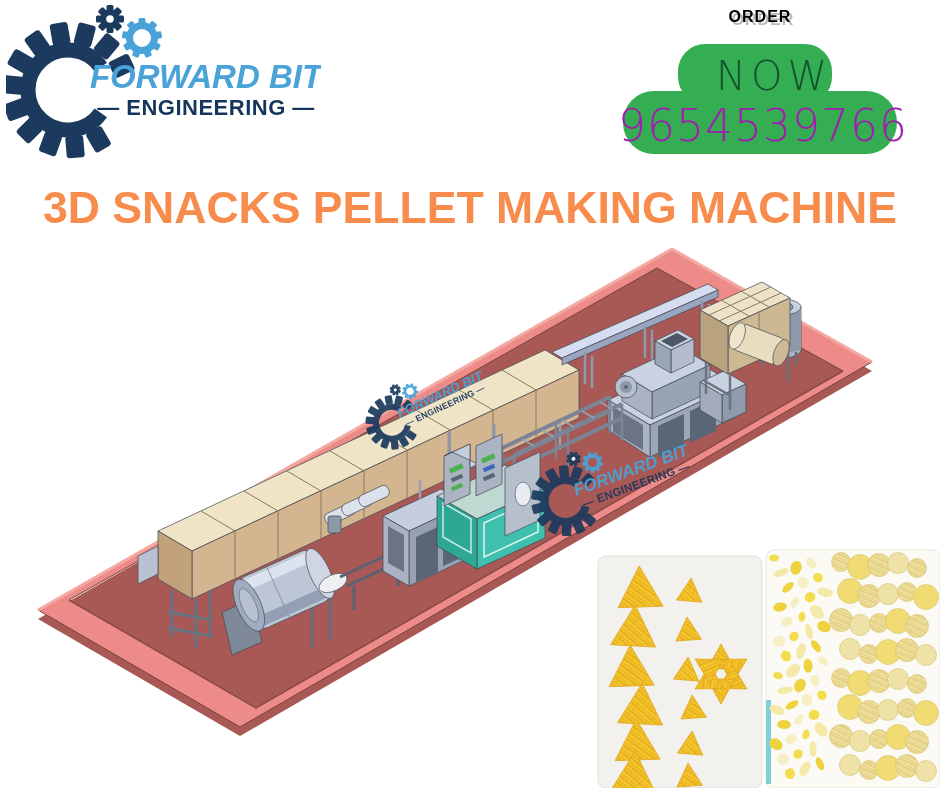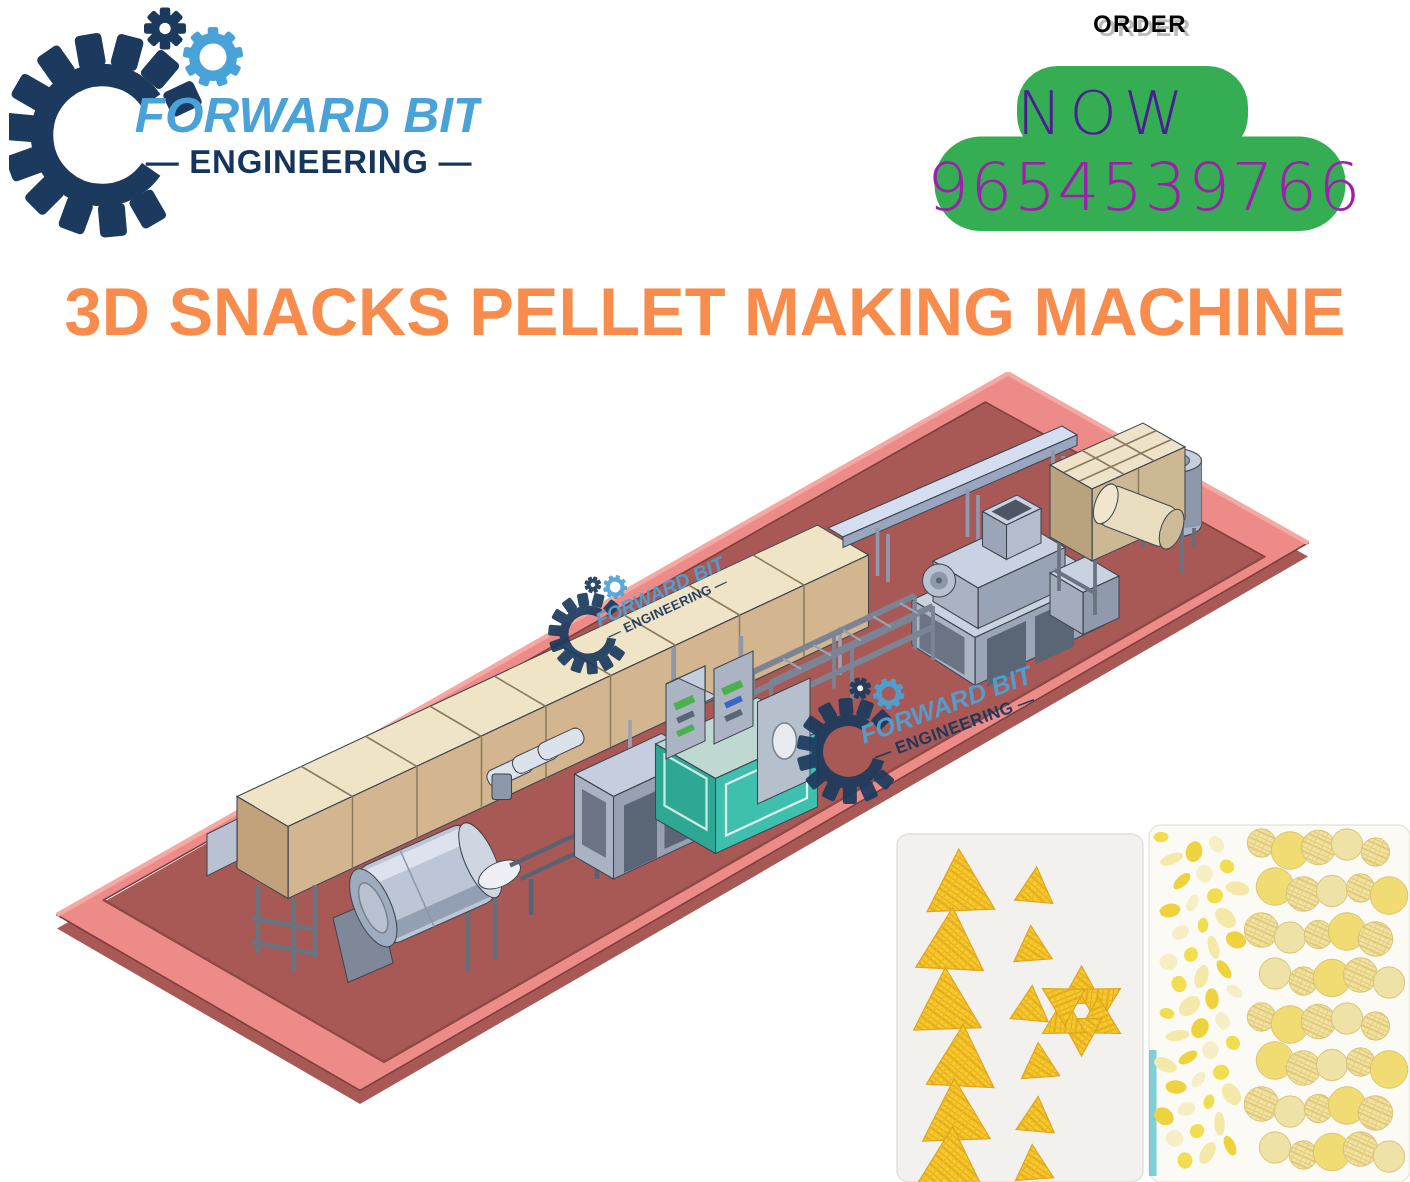--- a/index.html
+++ b/index.html
@@ -7,23 +7,23 @@
         font-family:"Liberation Sans",sans-serif;}
   
   .logo-svg{position:absolute;left:6px;top:4px;}
   .order-label{position:absolute;left:655px;top:8px;width:210px;text-align:center;
 amp    font-size:34px;font-weight:800;letter-spacing:1px;color:#000000;
     text-shadow:3px 3px 0 rgba(120,120,120,.5);}
   .badge-top{position:absolute;left:678px;top:44px;width:154px;height:60px;
     background:#35ae53;border-radius:27px;}
   .badge-bottom{position:absolute;left:623px;top:91px;width:274px;height:63px;
     background:#35ae53;border-radius:31px;}
-  .badge-now{position:absolute;left:678px;top:53px;width:154px;text-align:left;
+  .badge-now{position:absolute;left:678px;top:53px;width:154px;text-align:right;
     font-family:"DejaVu Sans",sans-serif;font-weight:300;font-size:40px;
-    letter-spacing:5px;color:#4c1d95;}
+    letter-spacing:5px;color:#14532d;}
   .badge-phone{position:absolute;left:618px;top:100px;width:284px;text-align:center;
     font-family:"DejaVu Sans",sans-serif;font-weight:300;font-size:44px;
     letter-spacing:1px;color:#a21caf;}
   
   .main-title{position:absolute;left:0;right:0;top:182px;text-align:center;
     font-size:45px;font-weight:800;color:#f78c4c;white-space:nowrap;
     transform:scaleX(.99);letter-spacing:0;}
   
   .art{position:absolute;left:0;top:0;}
   .art polygon,.art path,.art rect,.art ellipse,.art circle{vector-effect:non-scaling-stroke;}

